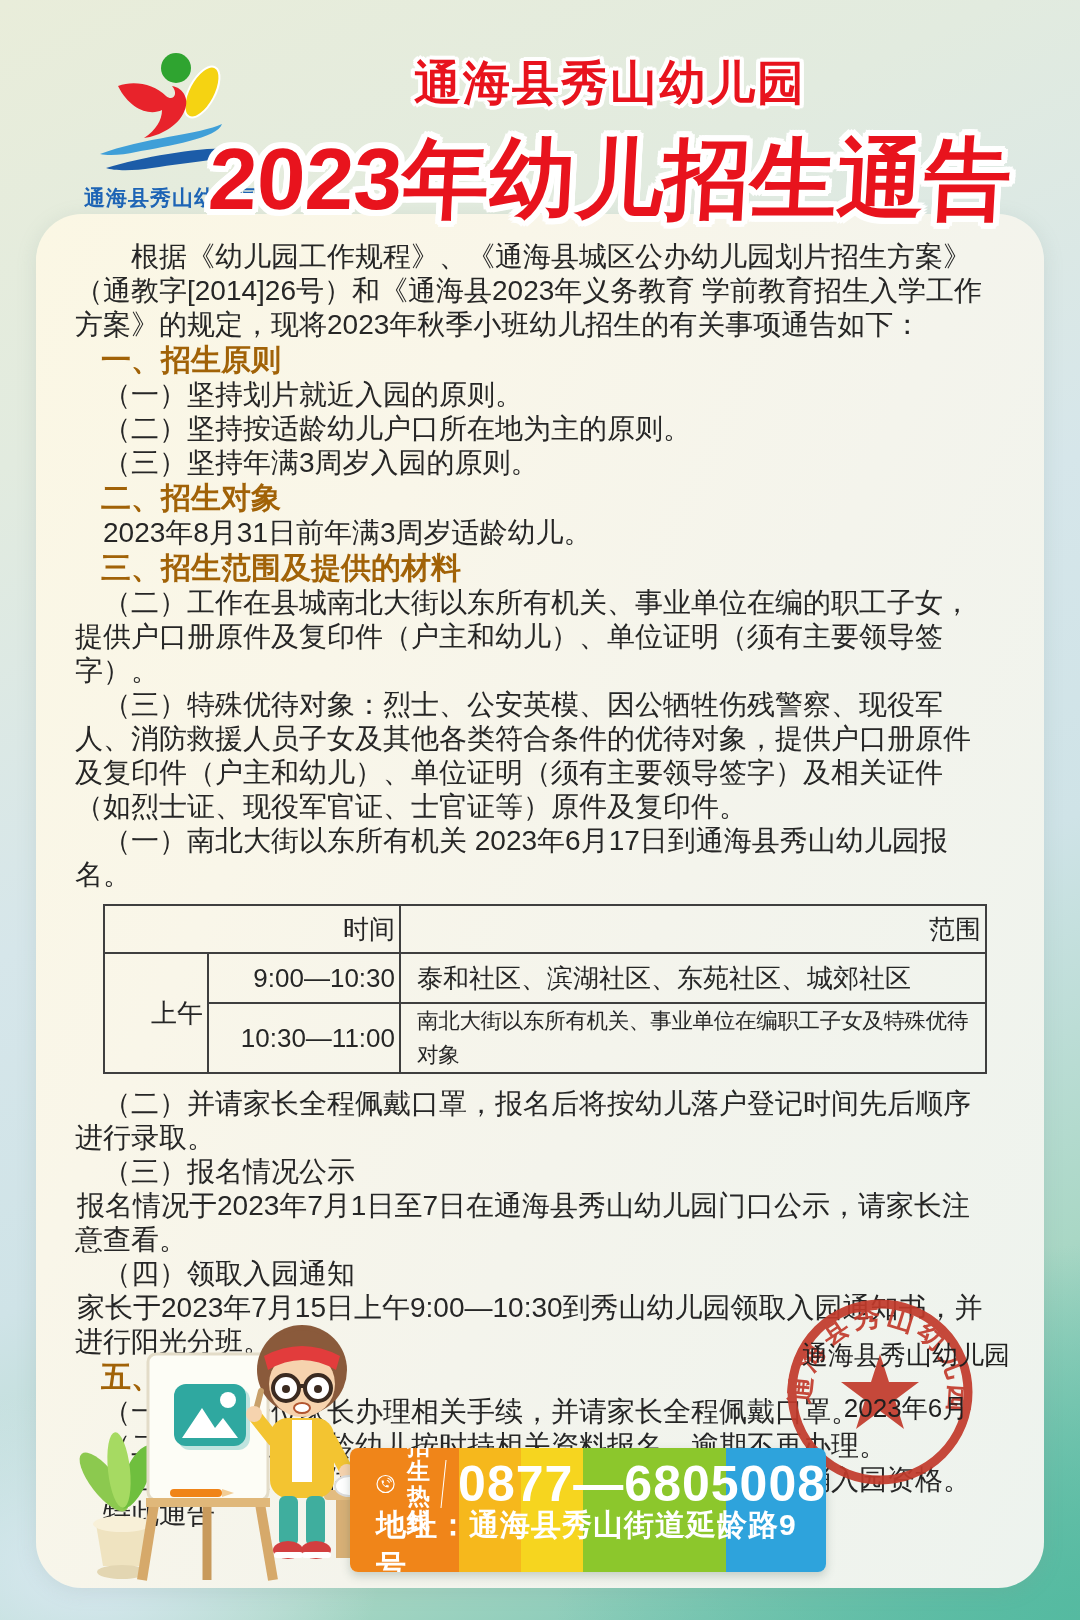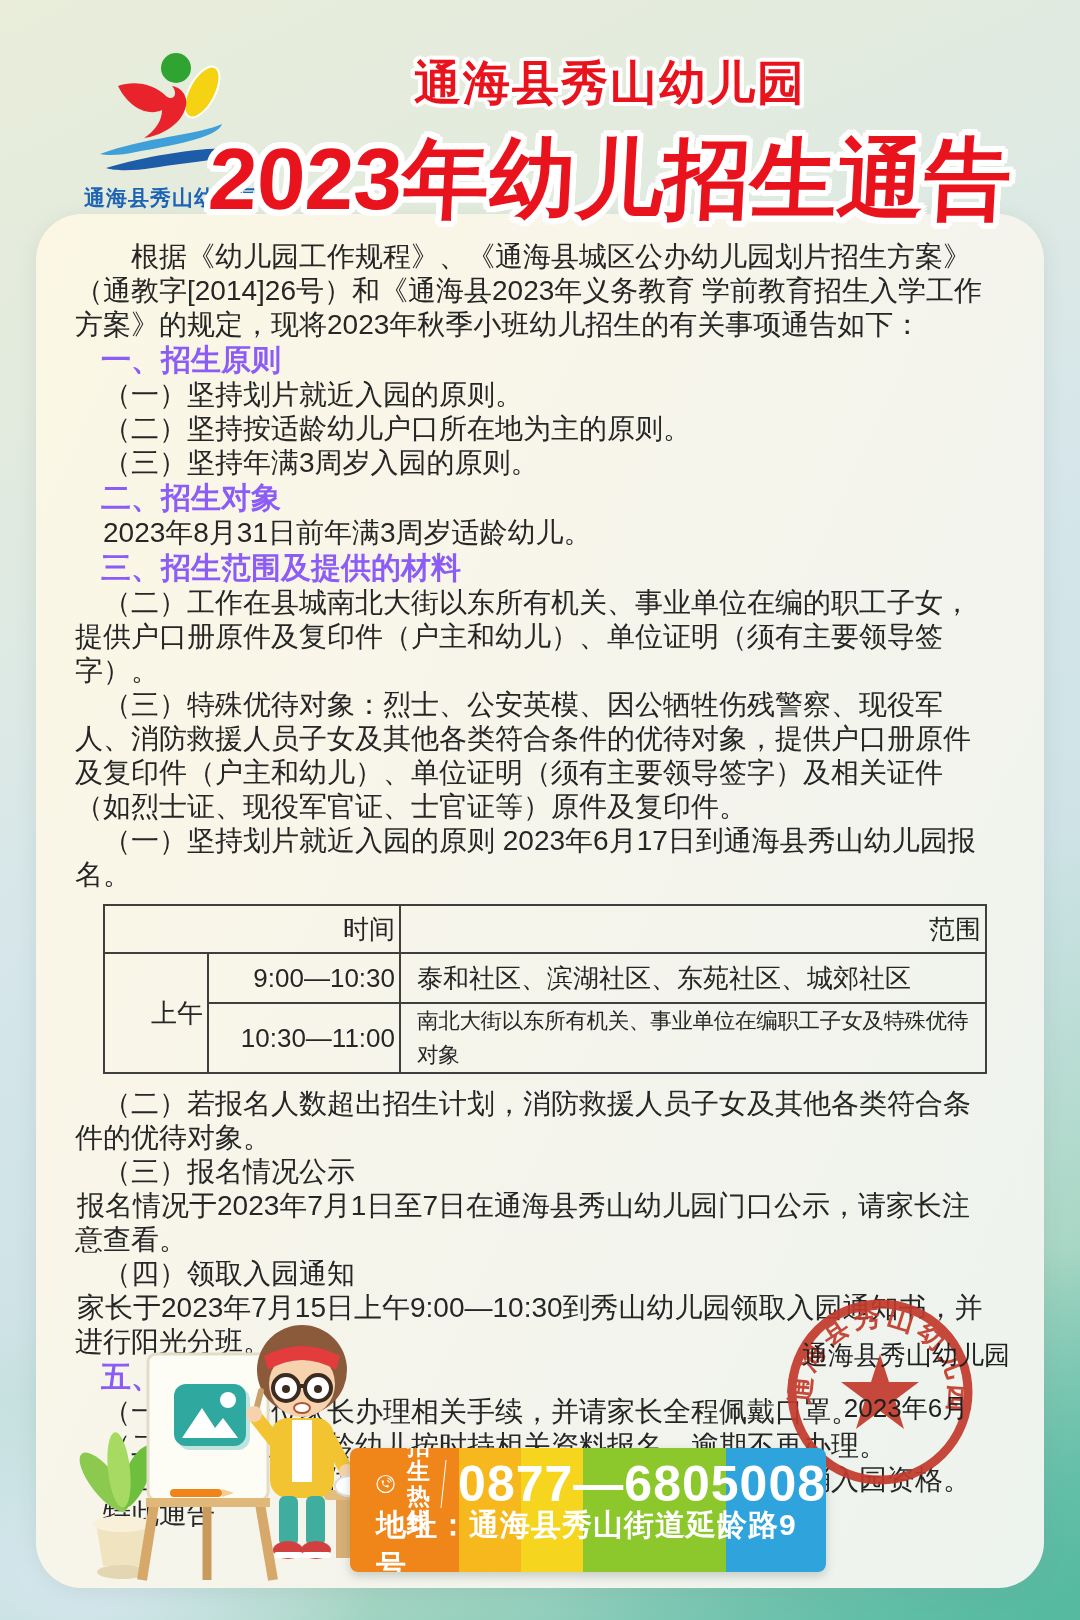--- a/index.html
+++ b/index.html
@@ -36,21 +36,21 @@
       6px 3px 0 #fff,-6px 3px 0 #fff,6px -3px 0 #fff,-6px -3px 0 #fff,
       3px 6px 0 #fff,-3px 6px 0 #fff,3px -6px 0 #fff,-3px -6px 0 #fff;
   }
   
   .content{position:absolute;left:75px;top:240px;width:912px;color:#262626;
     font-size:28px;line-height:34px;}
   .content p{margin:0;}
   .intro{text-indent:56px;}
   .t{text-indent:28px;}
   .plain{text-indent:2px;}
-  .heading{color:#8b5cf6;font-weight:700;font-size:30px;line-height:36px;text-indent:26px;margin:2px 0 0 0;}
+  .heading{color:#a16207;font-weight:700;font-size:30px;line-height:36px;text-indent:26px;margin:2px 0 0 0;}
   
   table.tbl{border-collapse:collapse;margin:12px 0 13px 28px;table-layout:fixed;width:882px;}
   .tbl td{border:2px solid #3f3f3f;text-align:right;font-size:26px;color:#262626;padding:0 4px;}
   .tbl .hdr{height:48px;font-weight:500;}
   .tbl .row{height:50px;}
   .tbl .scope{text-align:left;padding-left:16px;}
   .tbl .scope2{font-size:21.5px;letter-spacing:-0.3px;}
   
   .signature{position:absolute;left:786px;top:1338px;width:240px;text-align:center;
     color:#1f1f1f;font-size:26px;z-index:5;}
@@ -106,21 +106,21 @@
   <p class="t">（二）坚持按适龄幼儿户口所在地为主的原则。</p>
   <p class="t">（三）坚持年满3周岁入园的原则。</p>
 
   <p class="heading">二、招生对象</p>
   <p class="t">2023年8月31日前年满3周岁适龄幼儿。</p>
 
   <p class="heading">三、招生范围及提供的材料</p>
   <p class="t">（二）工作在县城南北大街以东所有机关、事业单位在编的职工子女，提供户口册原件及复印件（户主和幼儿）、单位证明（须有主要领导签字）。</p>
   <p class="t">（三）特殊优待对象：烈士、公安英模、因公牺牲伤残警察、现役军人、消防救援人员子女及其他各类符合条件的优待对象，提供户口册原件及复印件（户主和幼儿）、单位证明（须有主要领导签字）及相关证件（如烈士证、现役军官证、士官证等）原件及复印件。</p>
 
-  <p class="t">（一）坚持划片就近入园的原则 2023年6月17日到通海县秀山幼儿园报名。</p>
+  <p class="t">（一）南北大街以东所有机关 2023年6月17日到通海县秀山幼儿园报名。</p>
 
   <table class="tbl">
     <colgroup>
         <col style="width:104px">
         <col style="width:192px">
         <col style="width:586px">
       </colgroup>
     <tbody>
         <tr class="hdr">
       <td colspan="2">时间</td>
@@ -131,21 +131,21 @@
       <td>9:00—10:30</td>
       <td class="scope">泰和社区、滨湖社区、东苑社区、城郊社区</td>
     </tr>
     <tr class="row">
       <td>10:30—11:00</td>
       <td class="scope scope2">南北大街以东所有机关、事业单位在编职工子女及特殊优待对象</td>
     </tr>
   </tbody>
     </table>
 
-  <p class="t">（二）若报名人数超出招生计划，消防救援人员子女及其他各类符合条件的优待对象。</p>
+  <p class="t">（二）并请家长全程佩戴口罩，报名后将按幼儿落户登记时间先后顺序进行录取。</p>
   <p class="t">（三）报名情况公示</p>
   <p class="plain">报名情况于2023年7月1日至7日在通海县秀山幼儿园门口公示，请家长注意查看。</p>
   <p class="t">（四）领取入园通知</p>
   <p class="plain">家长于2023年7月15日上午9:00—10:30到秀山幼儿园领取入园通知书，并进行阳光分班。</p>
 
   <p class="heading">五、温馨提示</p>
   <p class="t">（一）仅限一位家长办理相关手续，并请家长全程佩戴口罩。</p>
   <p class="t">（二）请各社区适龄幼儿按时持相关资料报名，逾期不再办理。</p>
   <p class="t">（三）若因家长提供的证件资料信息不实，一经查实，取消入园资格。</p>
 

